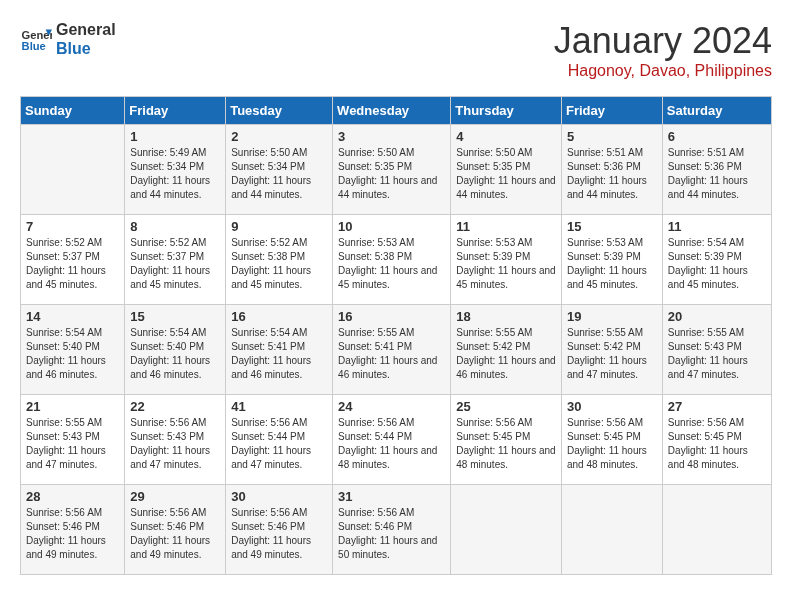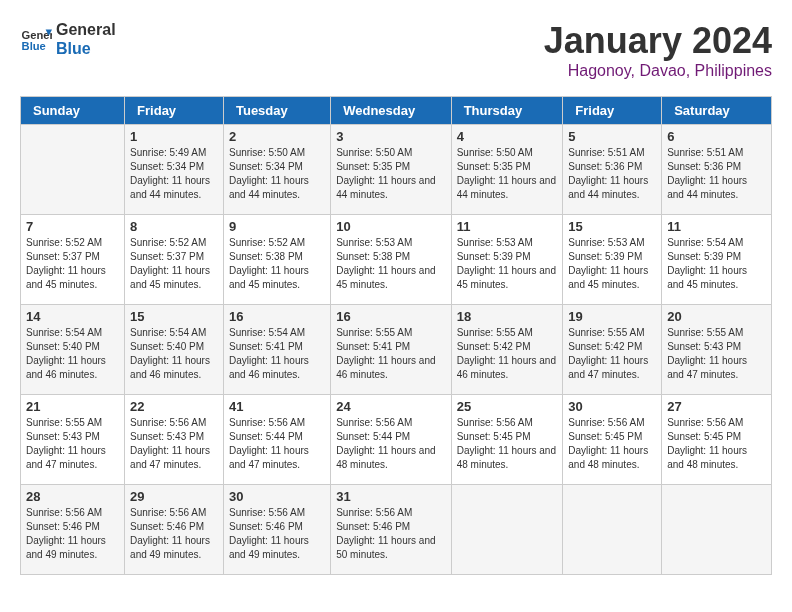--- a/index.html
+++ b/index.html
@@ -24,37 +24,37 @@
     .logo-icon {
       width: 32px;
       height: 32px;
     }
     .title-section {
       text-align: right;
     }
     .month-title {
       font-size: 36px;
       color: #333;
-      font-weight: bold;
+      font-weight: normal;
     }
     .location-title {
       font-size: 16px;
-      color: #701a75;
+      color: #b91c1c;
     }
     table {
       width: 100%;
       border-collapse: collapse;
       font-size: 11px;
     }
     thead tr {
       background-color: #1a6bb5;
       color: #fff;
     }
     thead th {
-      padding: 6px 12px;
+      padding: 6px 4px;
       text-align: left;
       font-size: 13px;
       font-weight: bold;
       border: 1px solid #ccc;
     }
     tbody tr {
       vertical-align: top;
     }
     tbody td {
       border: 1px solid #ccc;

